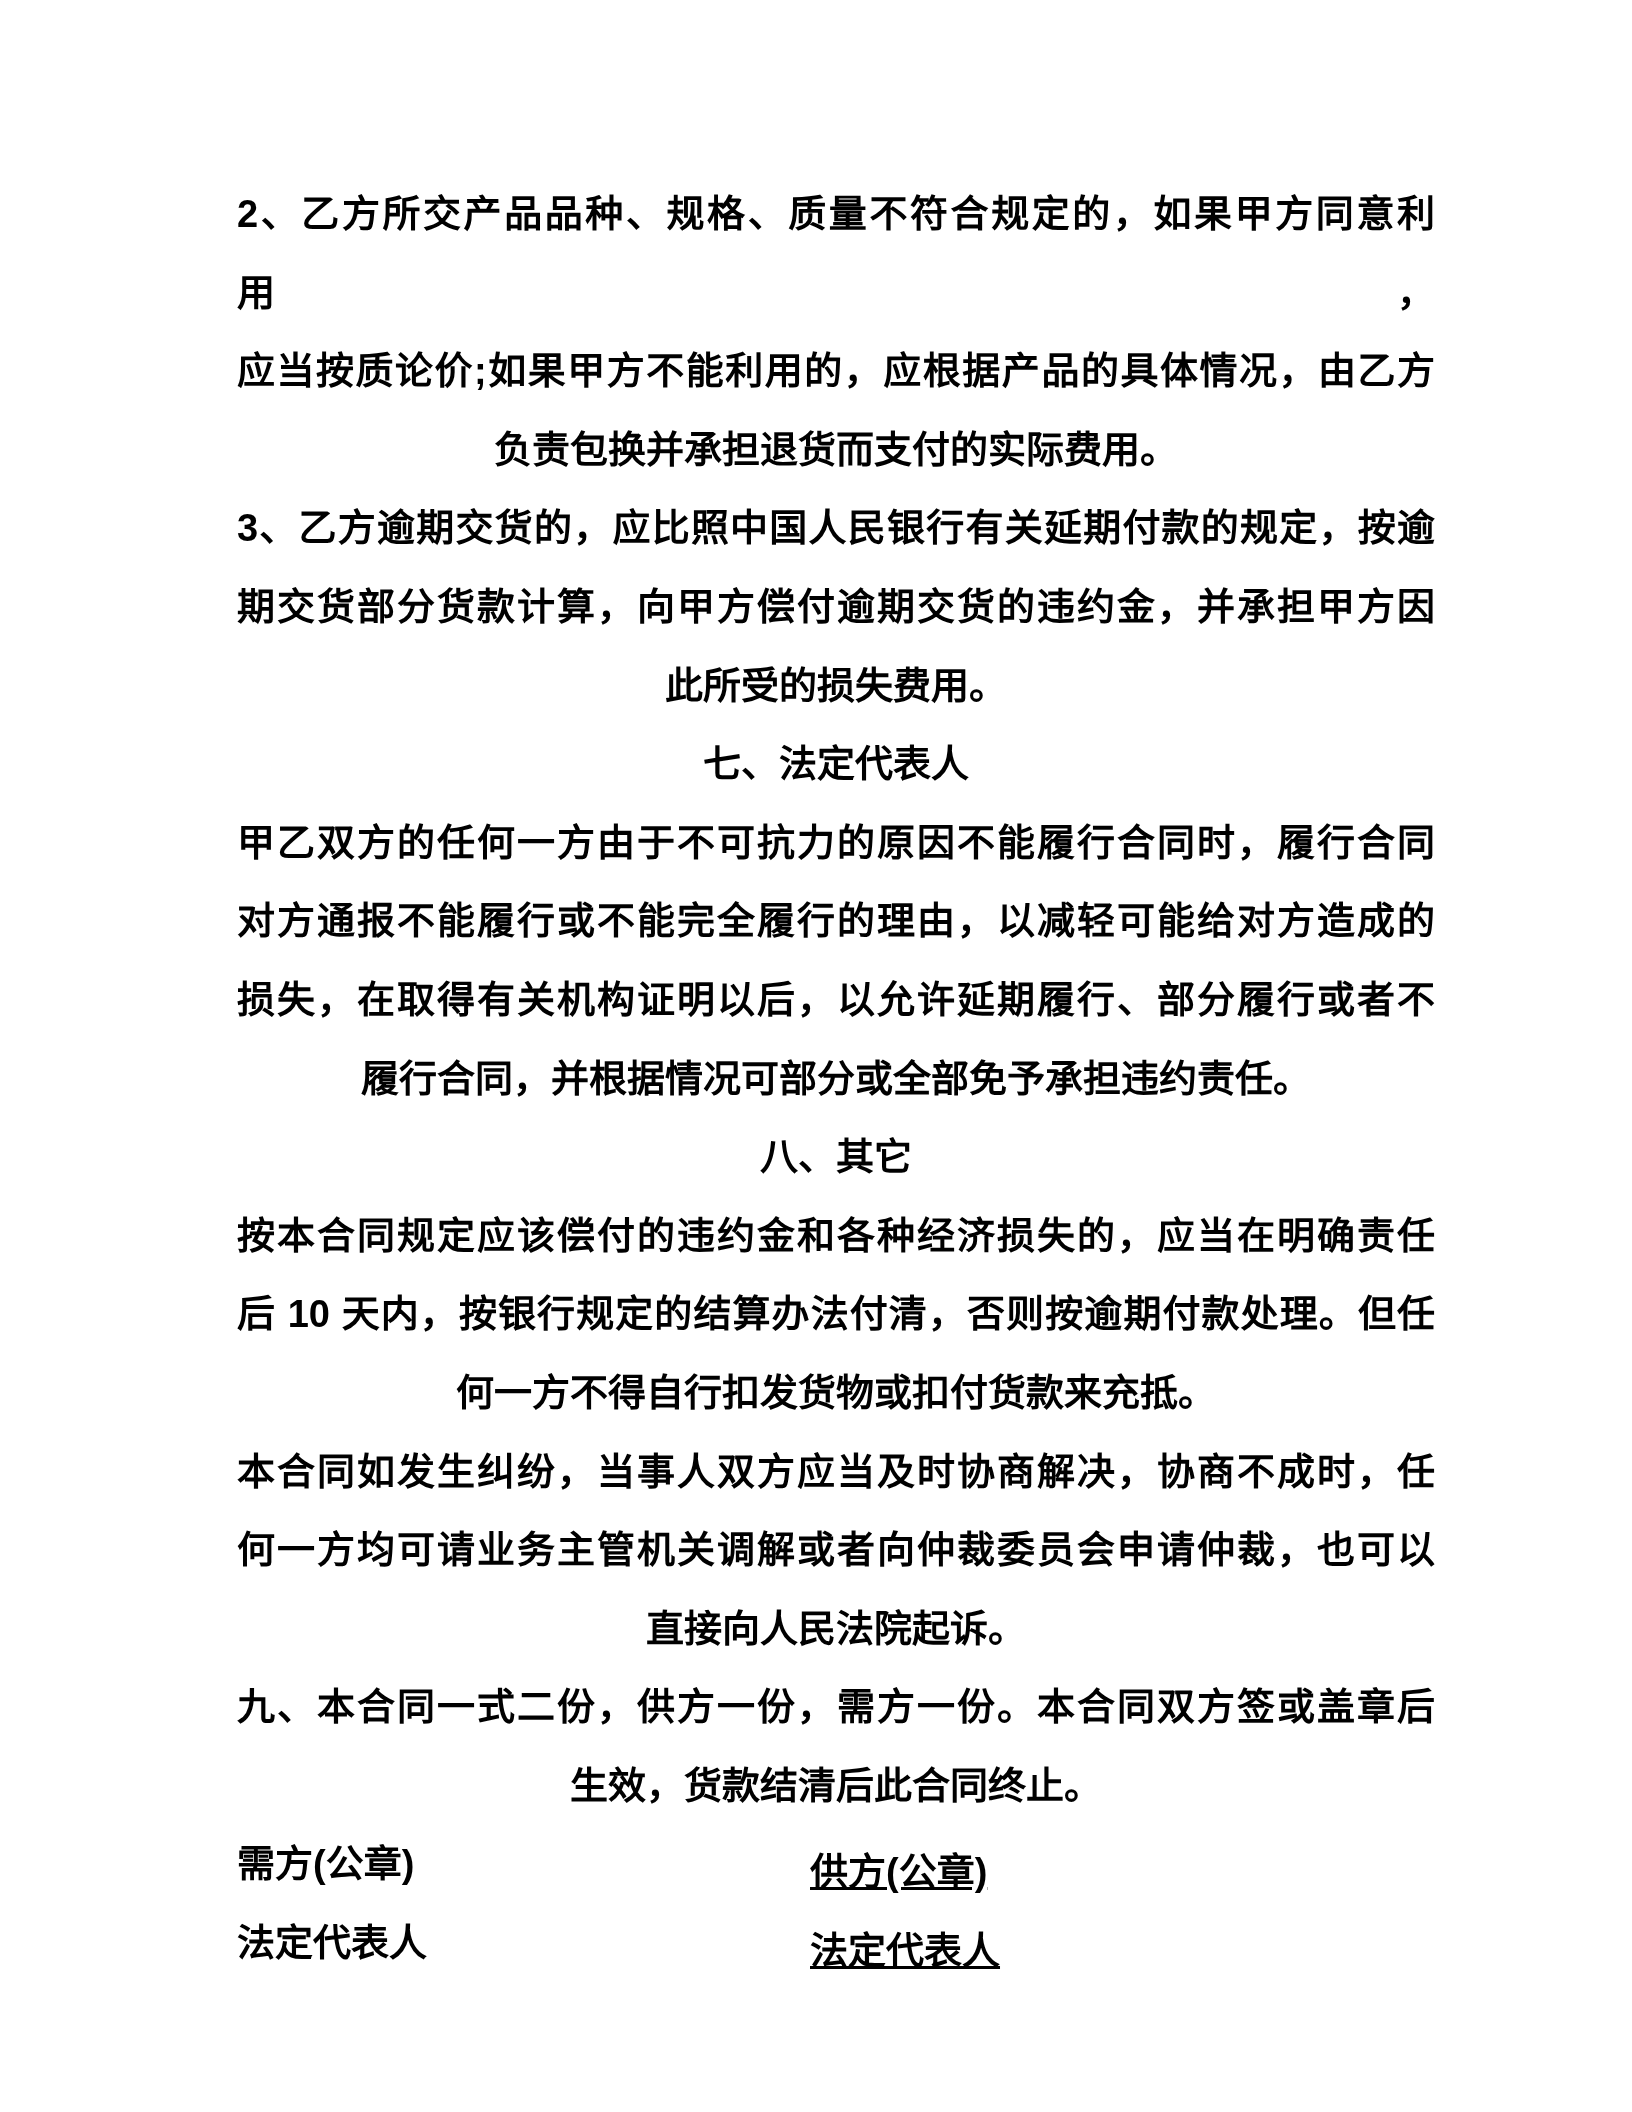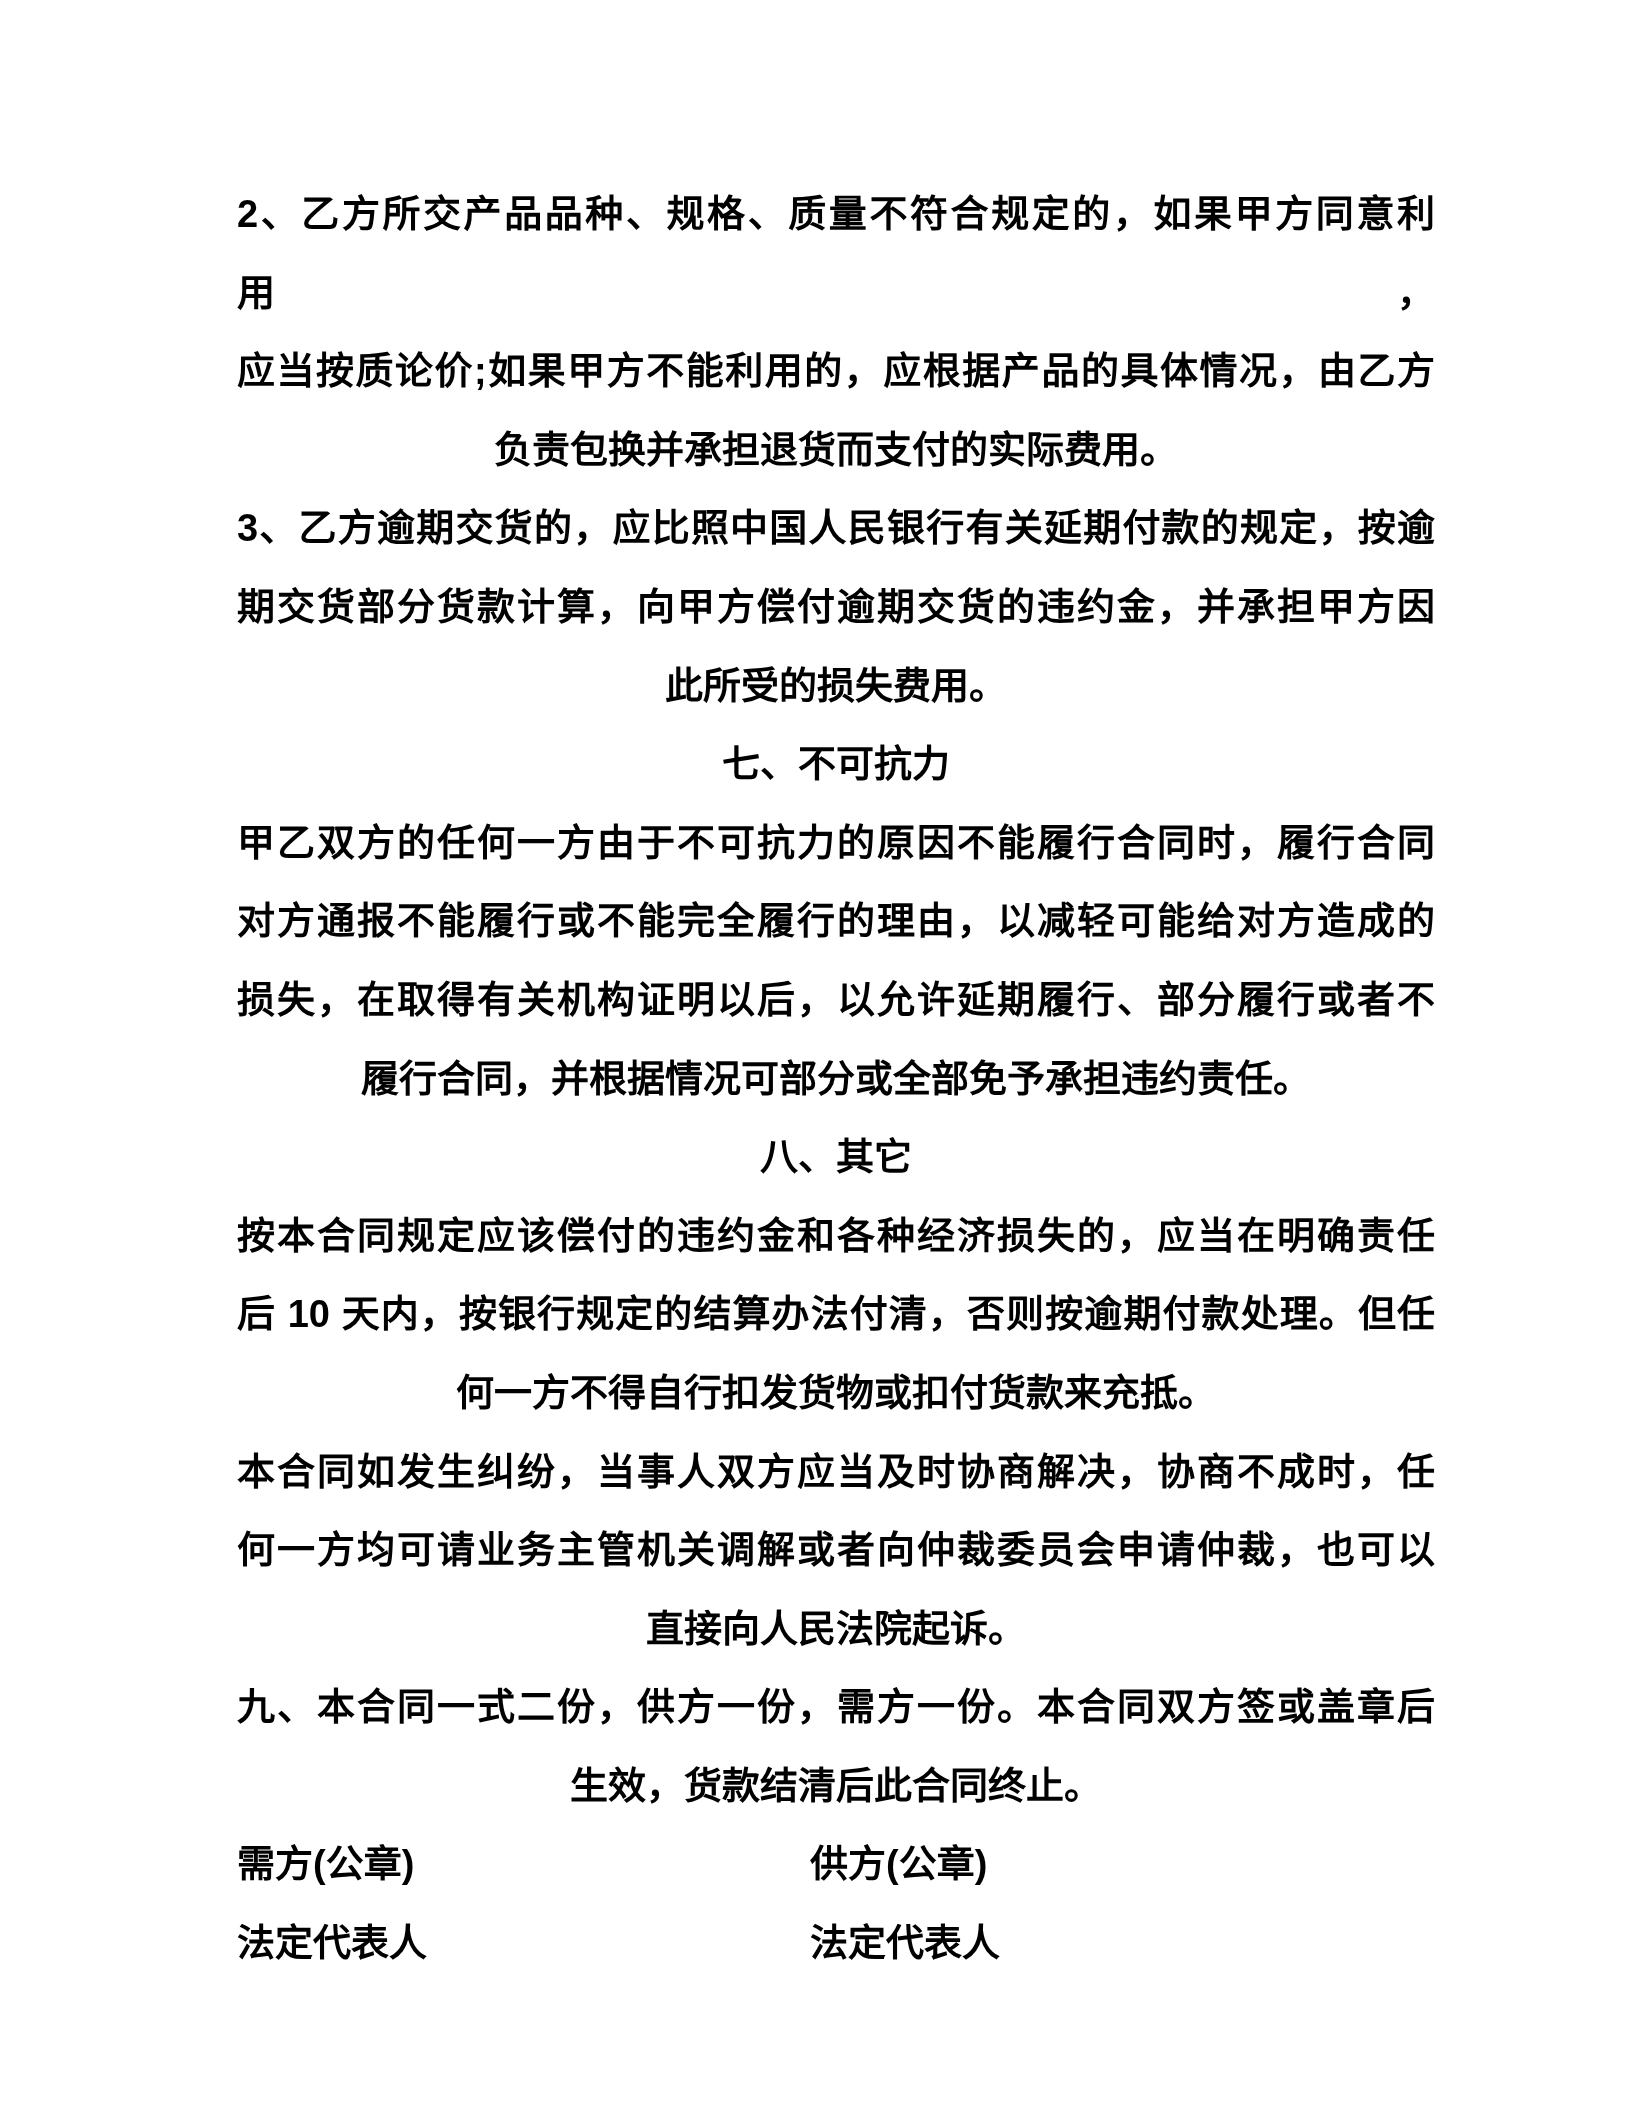--- a/index.html
+++ b/index.html
@@ -44,36 +44,37 @@
     height: 78.6px;
   }
   .sig-left {
     position: absolute;
     left: 0;
     top: 0;
   }
   .sig-right {
     position: absolute;
     left: 573px;
-    top: 0;
+    top: 8px;
+    text-decoration: underline;
   }
 </style>
 </head>
 <body>
 
 <div class="page">
   <div class="content">
 
     <div class="line just">2、乙方所交产品品种、规格、质量不符合规定的，如果甲方同意利用，</div>
     <div class="line just">应当按质论价;如果甲方不能利用的，应根据产品的具体情况，由乙方</div>
     <div class="line">负责包换并承担退货而支付的实际费用。</div>
     <div class="line just">3、乙方逾期交货的，应比照中国人民银行有关延期付款的规定，按逾</div>
     <div class="line just">期交货部分货款计算，向甲方偿付逾期交货的违约金，并承担甲方因</div>
     <div class="line">此所受的损失费用。</div>
-    <div class="line">七、不可抗力</div>
+    <div class="line">七、法定代表人</div>
     <div class="line just">甲乙双方的任何一方由于不可抗力的原因不能履行合同时，履行合同</div>
     <div class="line just">对方通报不能履行或不能完全履行的理由，以减轻可能给对方造成的</div>
     <div class="line just">损失，在取得有关机构证明以后，以允许延期履行、部分履行或者不</div>
     <div class="line">履行合同，并根据情况可部分或全部免予承担违约责任。</div>
     <div class="line">八、其它</div>
     <div class="line just">按本合同规定应该偿付的违约金和各种经济损失的，应当在明确责任</div>
     <div class="line just">后 10 天内，按银行规定的结算办法付清，否则按逾期付款处理。但任</div>
     <div class="line">何一方不得自行扣发货物或扣付货款来充抵。</div>
     <div class="line just">本合同如发生纠纷，当事人双方应当及时协商解决，协商不成时，任</div>
     <div class="line just">何一方均可请业务主管机关调解或者向仲裁委员会申请仲裁，也可以</div>

